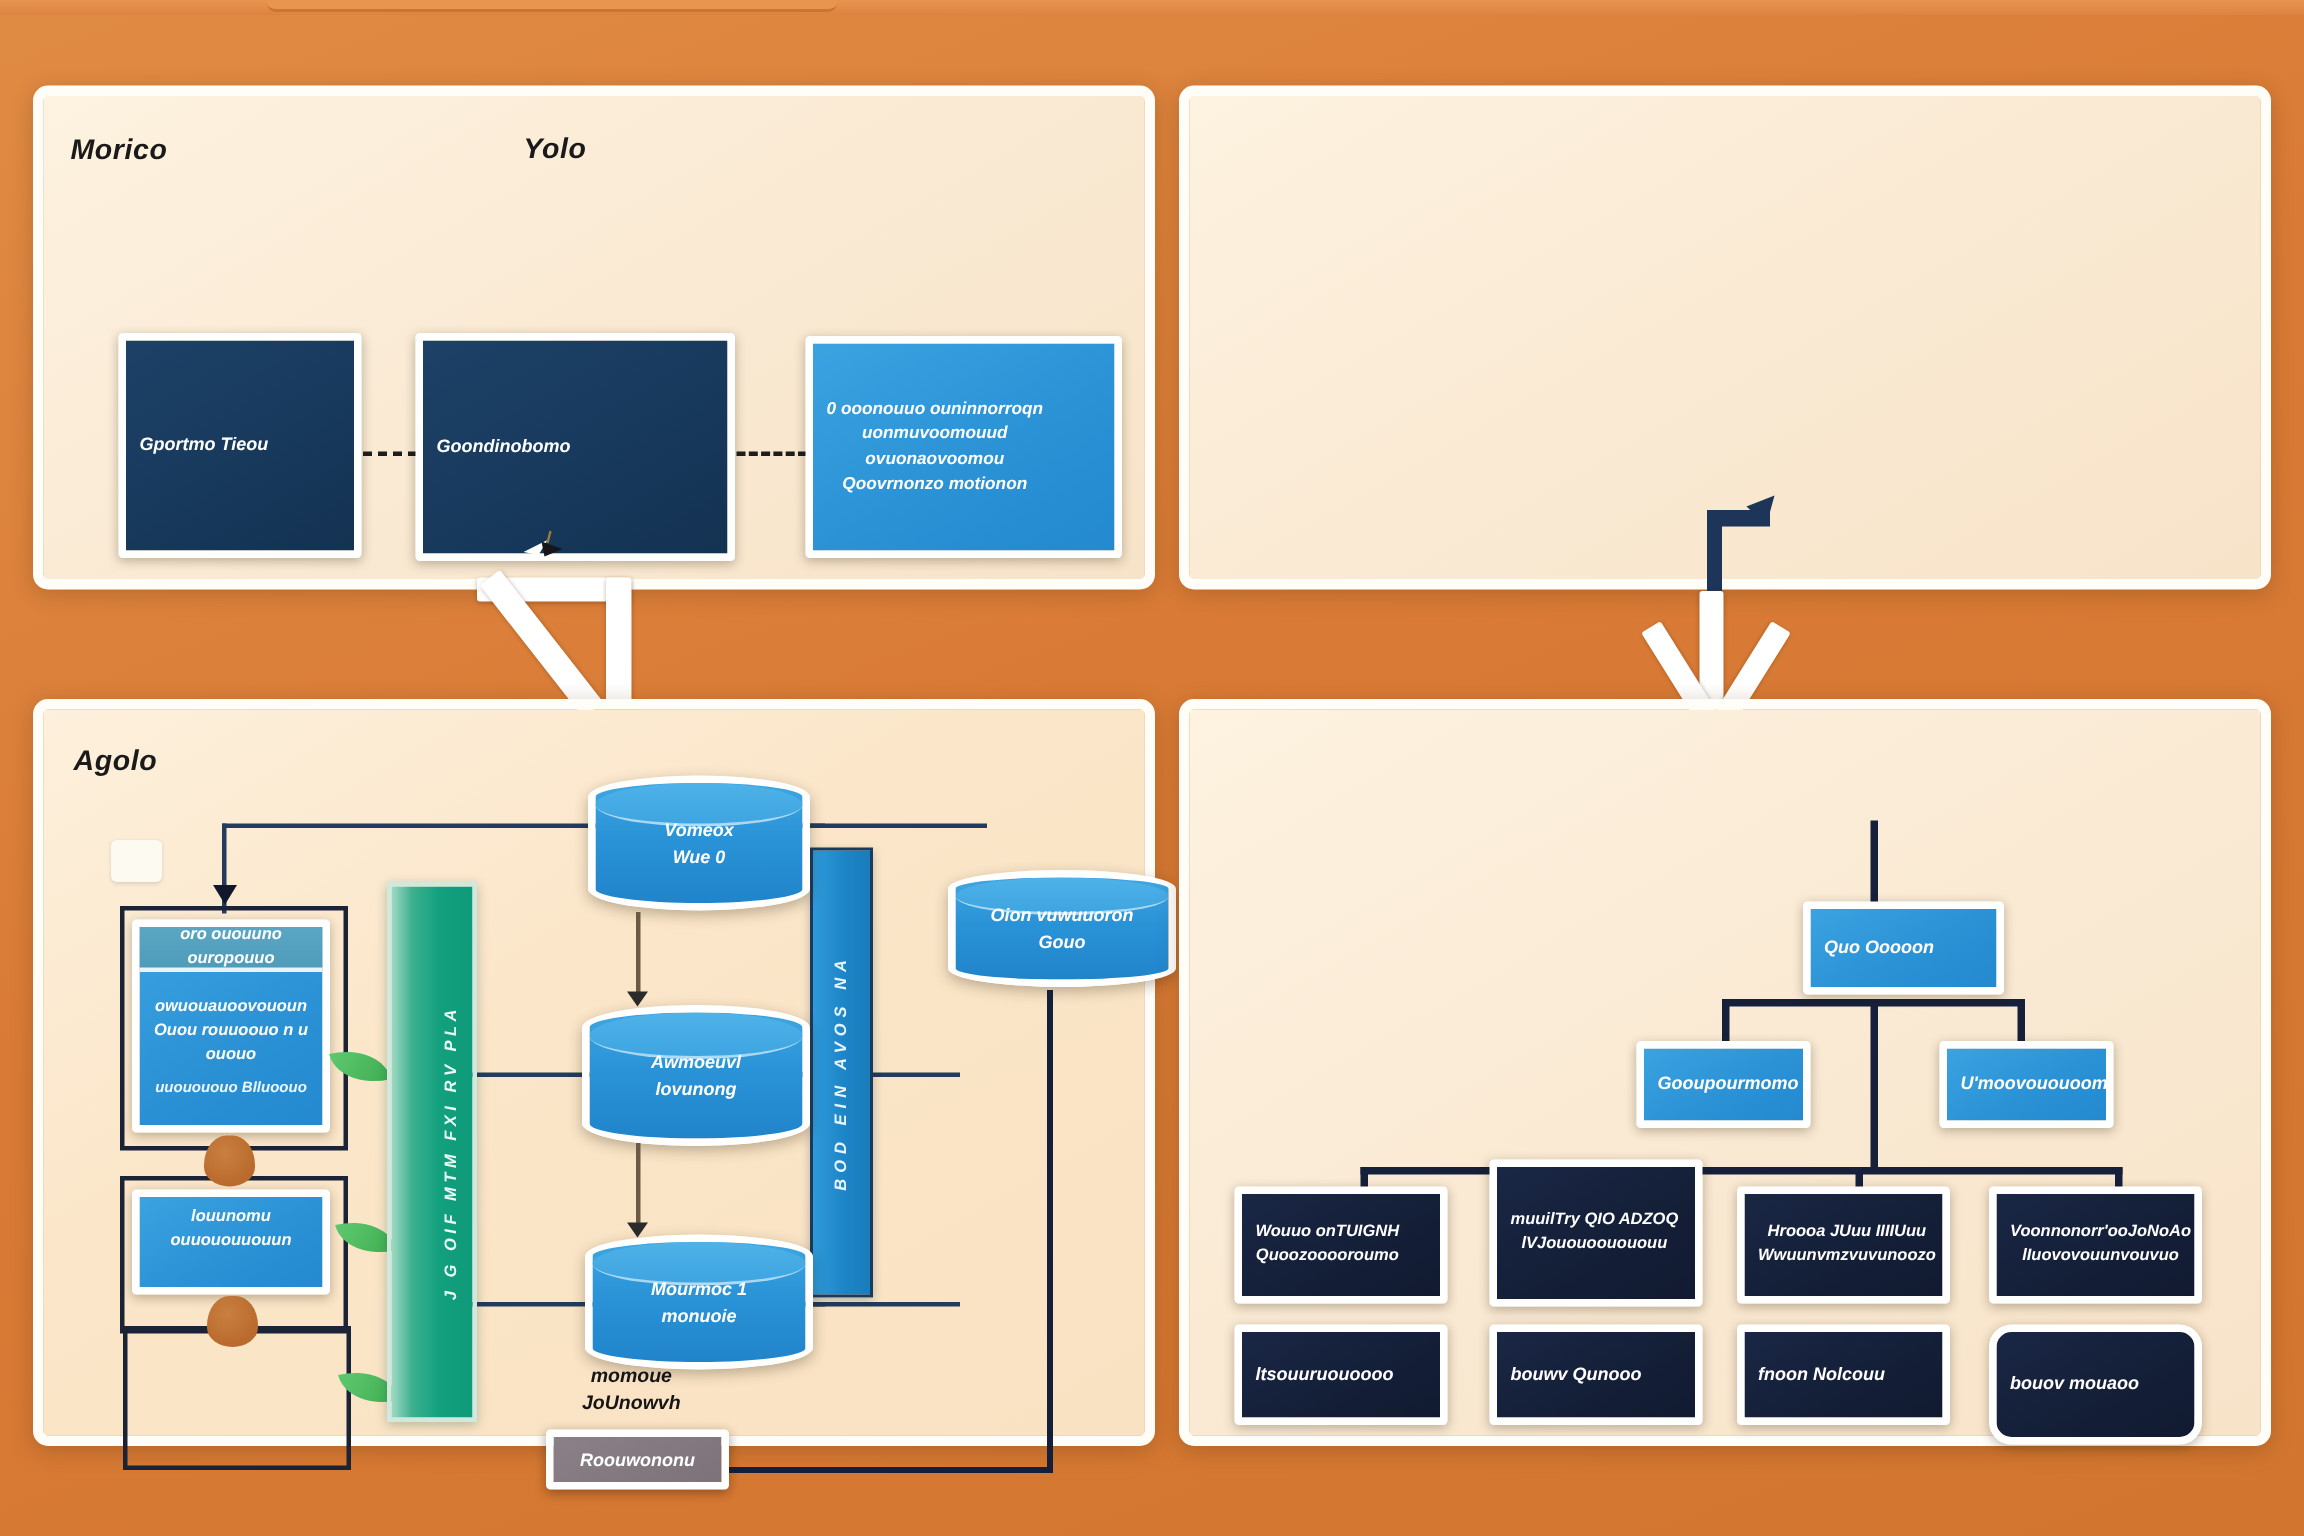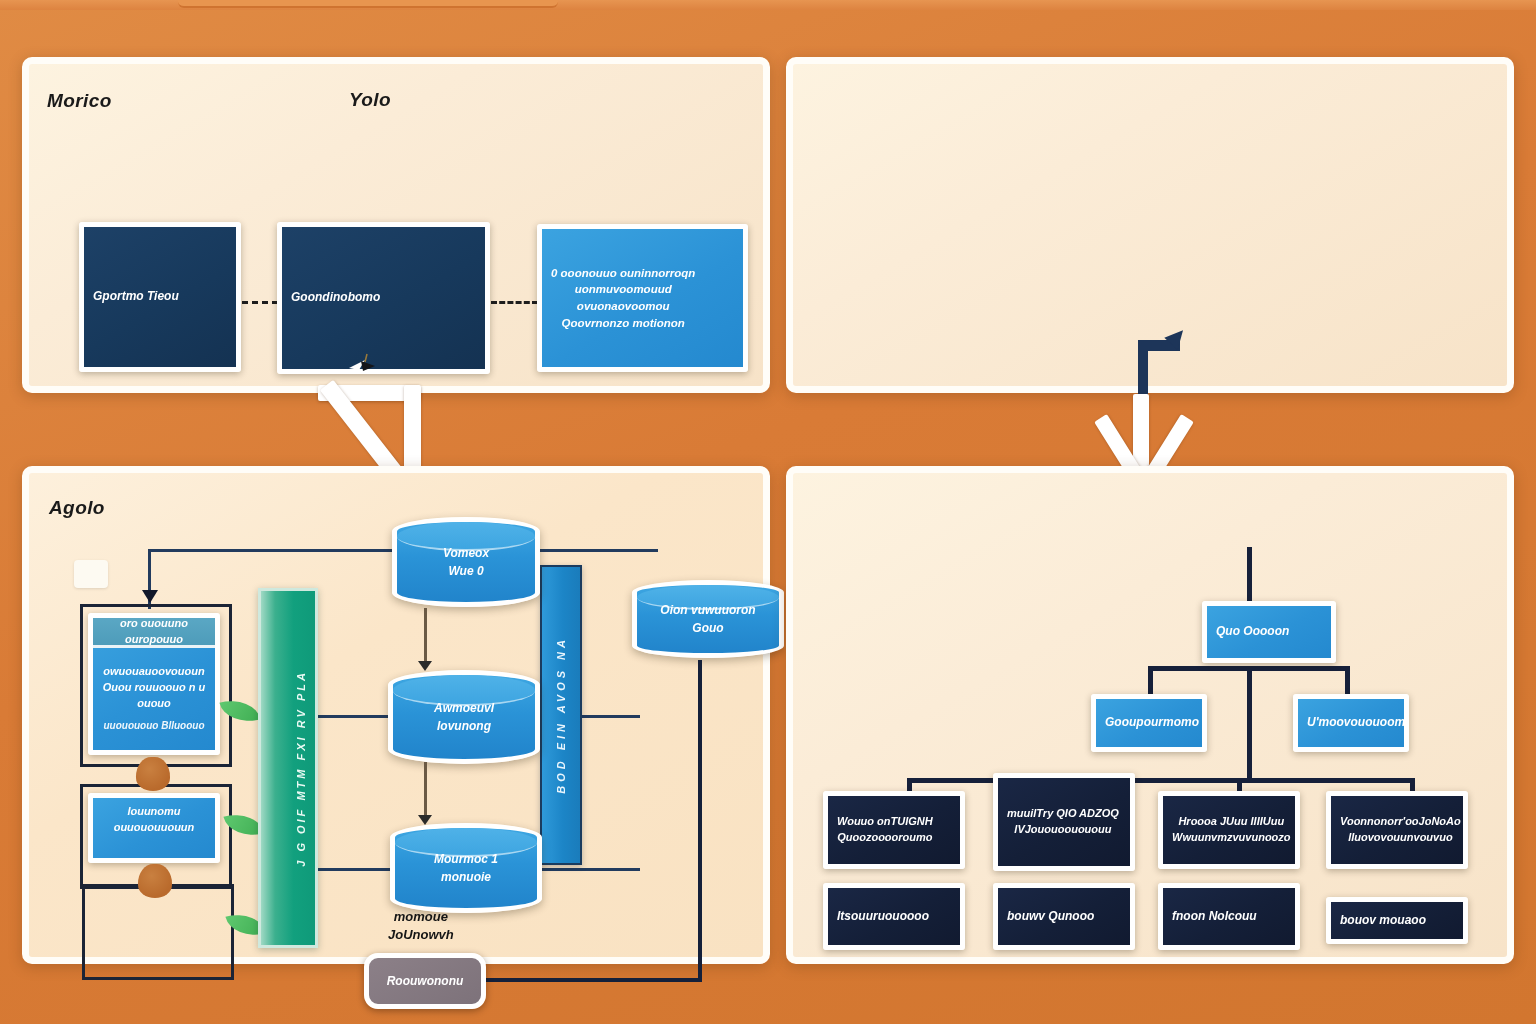--- a/index.html
+++ b/index.html
@@ -250,24 +250,24 @@
   }
 
   #bl-note {
     position: absolute; left: 388px; top: 908px;
     font-size: 13px; font-weight: 700; font-style: italic;
     color: #151515; line-height: 1.35; text-align: center;
   }
 
   
   #gray-box {
-    position: absolute; left: 364px; top: 953px; width: 122px; height: 56px;
+    position: absolute; left: 364px; top: 953px; width: 122px; height: 40px;
     background: linear-gradient(150deg,#8c8088 0%,#7d727a 100%);
     border: 5px solid #ffffff;
-    border-radius: 14px;
+    border-radius: 3px;
     display: flex; align-items: center; justify-content: center;
     color: #fff; font-size: 12px; font-weight: 600; font-style: italic;
     box-shadow: 0 2px 7px rgba(40,20,5,.4);
   }
   #gray-wire-h { position: absolute; left: 486px; top: 978px; width: 216px; height: 4px;
                  background: #14203a; }
   #gray-wire-v { position: absolute; left: 698px; top: 660px; width: 4px; height: 322px;
                  background: #14203a; }
 
   .whitepatch {
@@ -472,19 +472,19 @@
 
     <div class="nbox dark" style="left:30px;  top:410px; width:142px; height:67px;">
       <span>ltsouuruouoooo</span>
     </div>
     <div class="nbox dark" style="left:200px; top:410px; width:142px; height:67px;">
       <span>bouwv Qunooo</span>
     </div>
     <div class="nbox dark" style="left:365px; top:410px; width:142px; height:67px;">
       <span>fnoon Nolcouu</span>
     </div>
-    <div class="nbox dark" style="left:533px; top:424px; width:142px; height:47px;">
+    <div class="nbox dark" style="left:533px; top:410px; width:142px; height:80px;border-radius:15px;">
       <span>bouov mouaoo</span>
     </div>
 
   </div>
 
 </div>
 
 </body></html>

